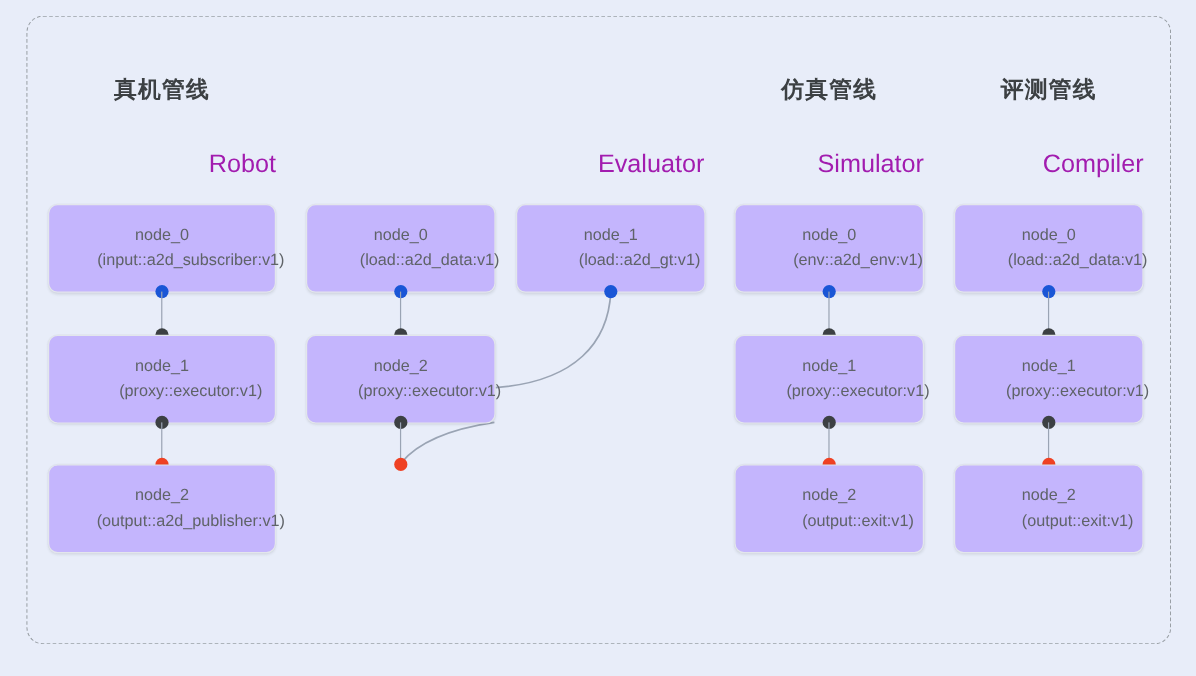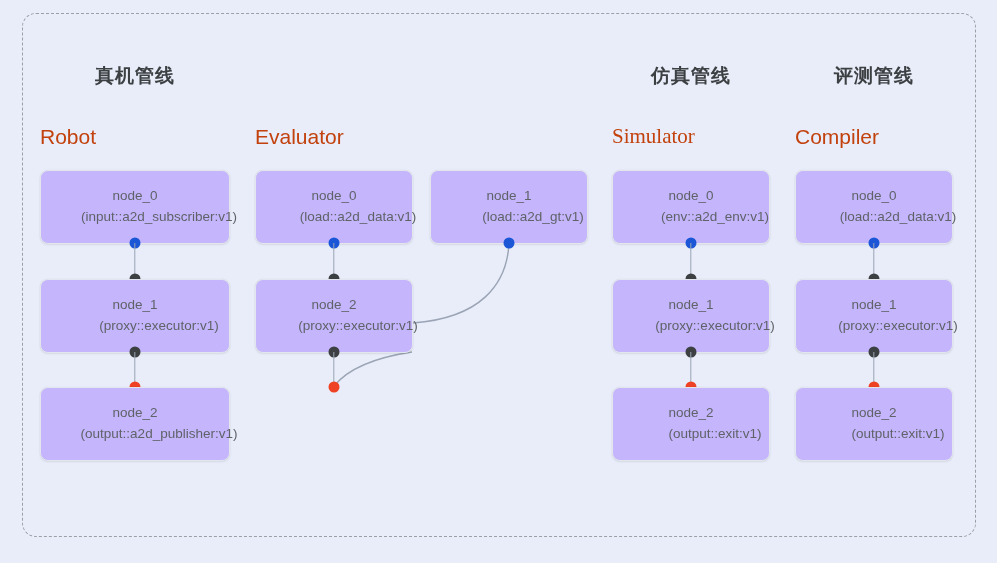--- a/index.html
+++ b/index.html
@@ -38,24 +38,24 @@
     text-align: center;
     font-size: 19px;
     font-weight: bold;
     color: #3c4043;
     letter-spacing: 1px;
     white-space: nowrap;
     line-height: 1;
   }
   .col-sub {
     position: absolute;
-    text-align: left;
+    text-align: right;
     font-size: 21px;
     font-weight: normal;
-    color: #c2410c;
+    color: #a21caf;
     white-space: nowrap;
     line-height: 1;
   }
   .node-box {
     position: absolute;
     box-sizing: border-box;
     background: #c4b5fd;
     border: 1px solid #e3e6ec;
     border-radius: 8px;
     box-shadow: 0 1px 2px rgba(60,64,67,0.10), 0 0 0 0.5px rgba(60,64,67,0.03);
@@ -142,21 +142,21 @@
   <div class="node-box" style="left:255px; top:279px; width:158px; height:74px;">
     <div class="node-title">node_2</div>
     <div class="node-sig">(proxy::executor:v1)</div>
   </div>
   <div class="port port-dark" style="left:334px; top:352px;"></div>
   <div class="link-line" style="left:334px; top:352px; height:35px;"></div>
   <div class="port port-red" style="left:334px; top:387px;"></div>
 
 
   <div class="col-title" style="left:612px; top:66px; width:158px;">仿真管线</div>
-  <div class="col-sub" style="left:612px; top:126px; width:158px;font-family:Liberation Serif, serif;">Simulator</div>
+  <div class="col-sub" style="left:612px; top:126px; width:158px;">Simulator</div>
 
   <div class="node-box" style="left:612px; top:170px; width:158px; height:74px;">
     <div class="node-title">node_0</div>
     <div class="node-sig">(env::a2d_env:v1)</div>
   </div>
   <div class="port port-blue" style="left:691px; top:243px;"></div>
   <div class="link-line" style="left:691px; top:243px; height:36px;"></div>
   <div class="port port-dark" style="left:691px; top:279px;"></div>
 
   <div class="node-box" style="left:612px; top:279px; width:158px; height:74px;">

